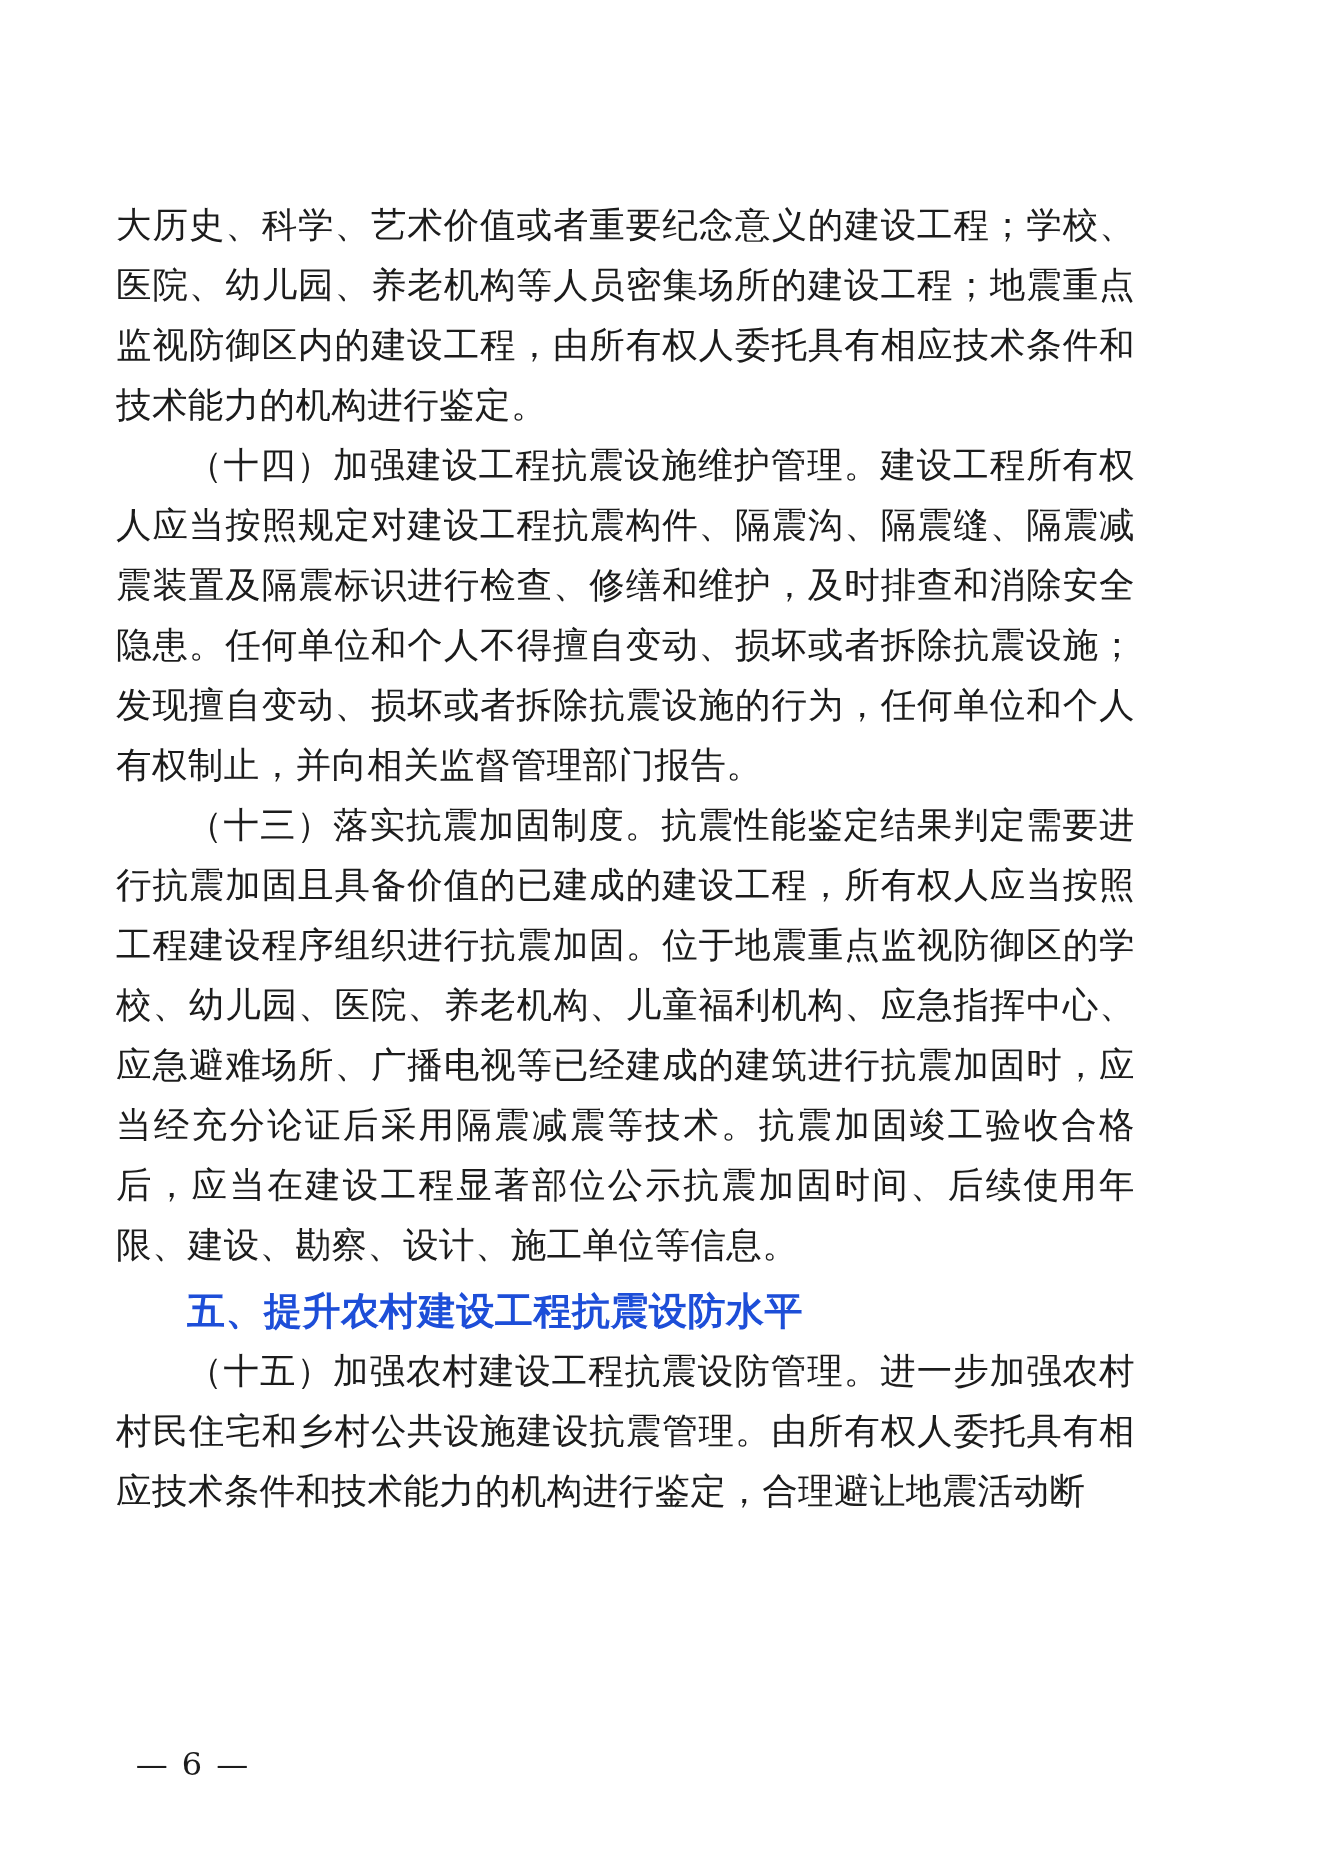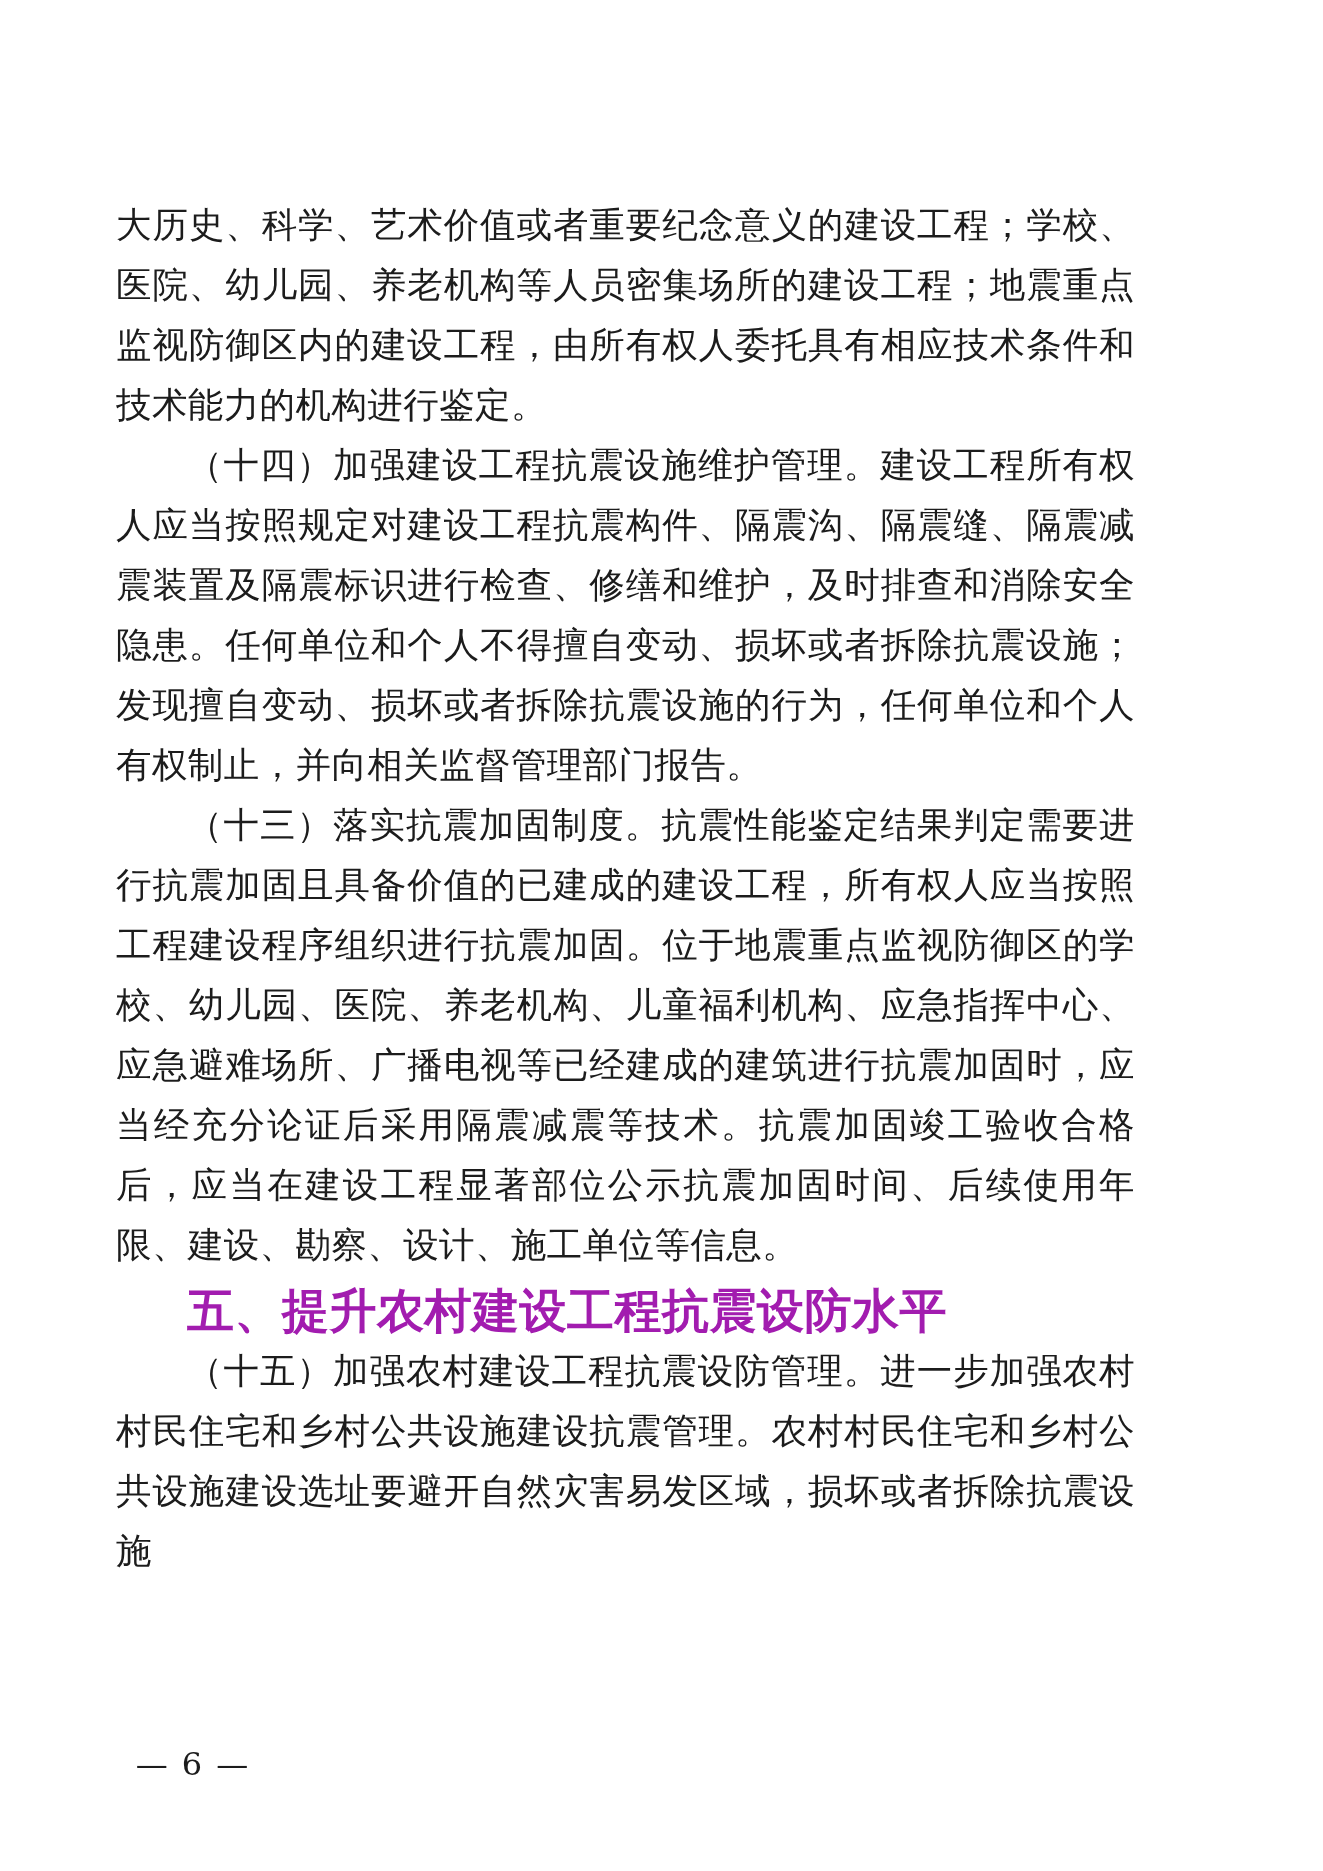--- a/index.html
+++ b/index.html
@@ -35,26 +35,26 @@
     text-align: justify;
     text-justify: inter-character;
     font-family: "DejaVu Serif", "Liberation Serif", serif;
     color: #1c1c1c;
   }
   p.indent {
     text-indent: 71px;
   }
   h2.section-title {
     margin: 0;
-    font-size: 47px;
+    font-size: 38px;
     line-height: 60px;
     font-weight: bold;
     text-indent: 71px;
     font-family: "DejaVu Sans", "Liberation Sans", sans-serif;
-    color: #a21caf;
+    color: #1d4ed8;
     letter-spacing: 0.5px;
   }
   .spacer-sm {
     height: 6px;
   }
   .page-number {
     position: absolute;
     left: 0;
     right: 0;
     bottom: 88px;
@@ -75,18 +75,18 @@
     <p class="para">大历史、科学、艺术价值或者重要纪念意义的建设工程；学校、医院、幼儿园、养老机构等人员密集场所的建设工程；地震重点监视防御区内的建设工程，由所有权人委托具有相应技术条件和技术能力的机构进行鉴定。</p>
 
     <p class="para indent">（十四）加强建设工程抗震设施维护管理。建设工程所有权人应当按照规定对建设工程抗震构件、隔震沟、隔震缝、隔震减震装置及隔震标识进行检查、修缮和维护，及时排查和消除安全隐患。任何单位和个人不得擅自变动、损坏或者拆除抗震设施；发现擅自变动、损坏或者拆除抗震设施的行为，任何单位和个人有权制止，并向相关监督管理部门报告。</p>
 
     <p class="para indent">（十三）落实抗震加固制度。抗震性能鉴定结果判定需要进行抗震加固且具备价值的已建成的建设工程，所有权人应当按照工程建设程序组织进行抗震加固。位于地震重点监视防御区的学校、幼儿园、医院、养老机构、儿童福利机构、应急指挥中心、应急避难场所、广播电视等已经建成的建筑进行抗震加固时，应当经充分论证后采用隔震减震等技术。抗震加固竣工验收合格后，应当在建设工程显著部位公示抗震加固时间、后续使用年限、建设、勘察、设计、施工单位等信息。</p>
 
     <div class="spacer-sm"></div>
 
     <h2 class="section-title">五、提升农村建设工程抗震设防水平</h2>
 
-    <p class="para indent">（十五）加强农村建设工程抗震设防管理。进一步加强农村村民住宅和乡村公共设施建设抗震管理。农村村民住宅和乡村公共设施建设选址要避开自然灾害易发区域，损坏或者拆除抗震设施</p>
+    <p class="para indent">（十五）加强农村建设工程抗震设防管理。进一步加强农村村民住宅和乡村公共设施建设抗震管理。由所有权人委托具有相应技术条件和技术能力的机构进行鉴定，合理避让地震活动断</p>
 
   </div>
 
   <div class="page-number">— 6 —</div>
 </div>
 
 </body></html>

